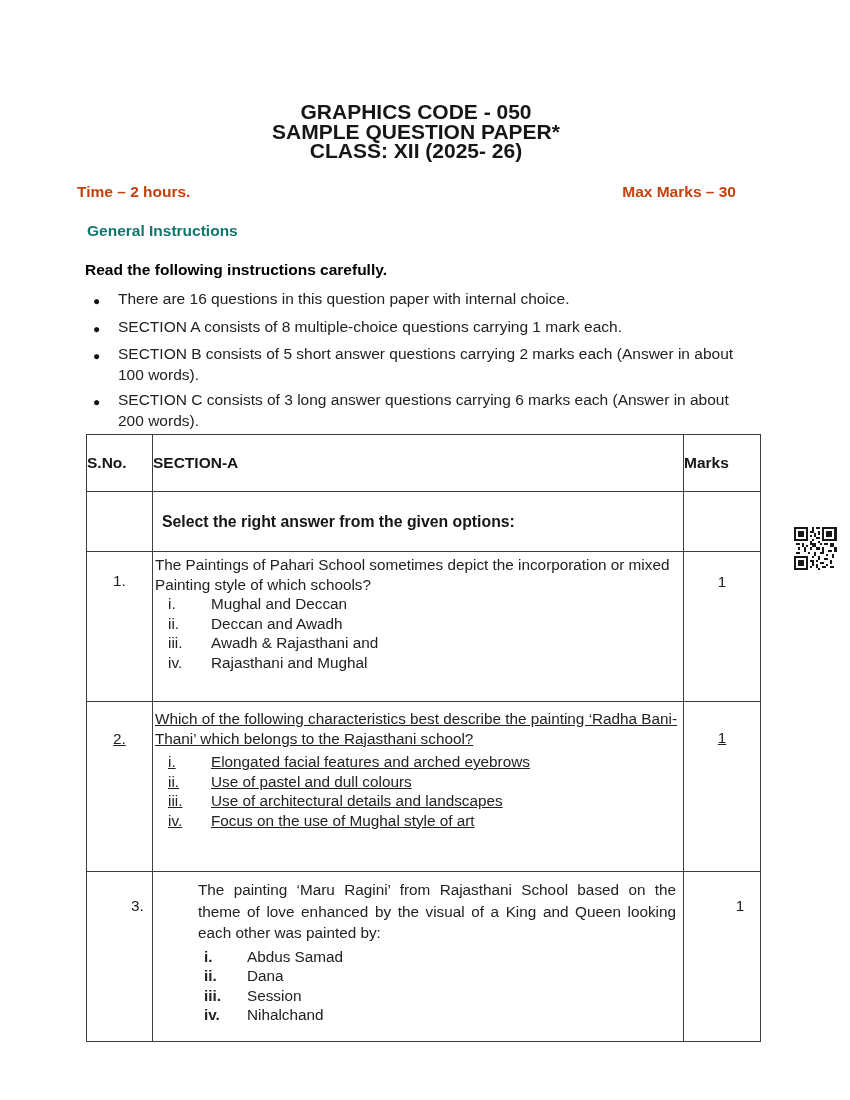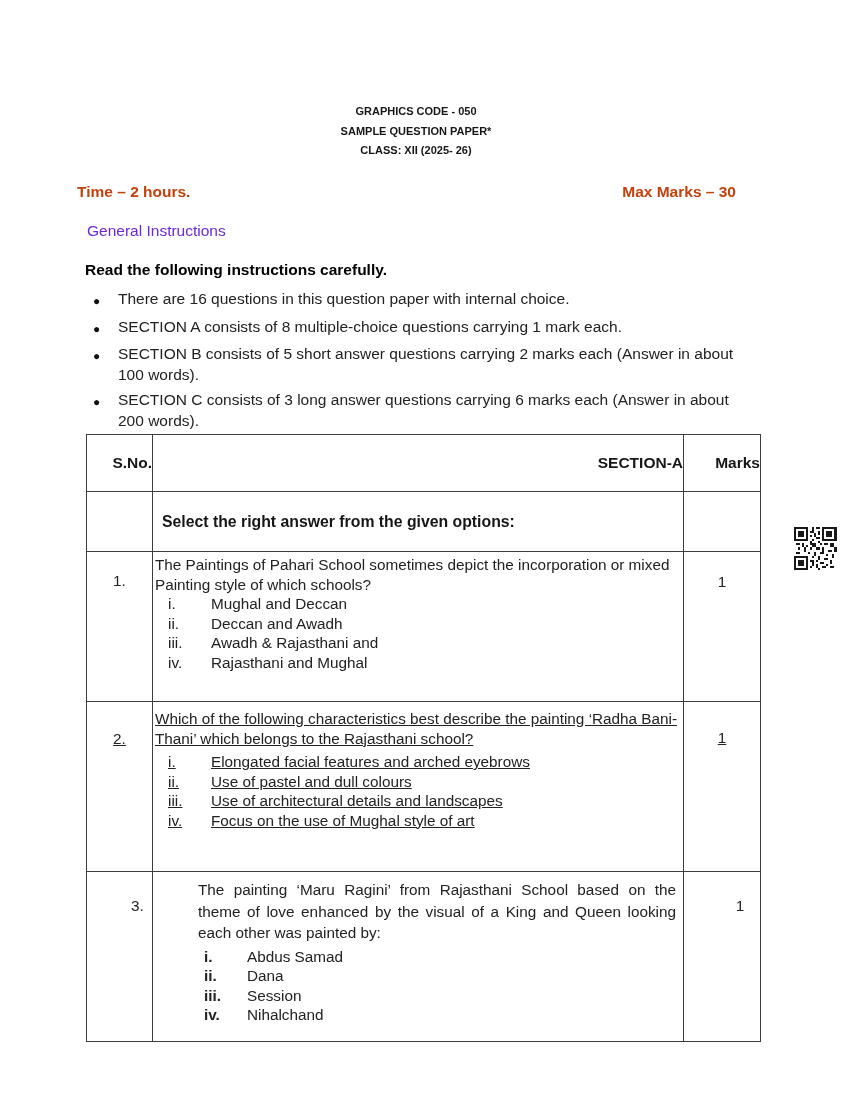--- a/index.html
+++ b/index.html
@@ -12,42 +12,42 @@
     color: #1f1f1f;
     overflow: hidden;
   }
 
   
   .doc-title {
     position: absolute;
     top: 102px; left: 10px; width: 812px;
     text-align: center;
     font-weight: bold;
-    font-size: 11px;
+    font-size: 21px;
     line-height: 19.5px;
     color: #161616;
   }
 
   
   .meta-row {
     position: absolute;
     top: 183px; left: 77px; width: 659px;
     display: flex;
     justify-content: space-between;
     font-weight: bold;
     font-size: 15.5px;
     color: #c2410c;
   }
 
   .gi-heading {
     position: absolute;
     top: 222px; left: 87px;
-    font-weight: normal;
-    font-size: 15.5px;
-    color: #6d28d9;
+    font-weight: bold;
+    font-size: 15.5px;
+    color: #0f766e;
   }
   .gi-sub {
     position: absolute;
     top: 261px; left: 85px;
     font-weight: bold;
     font-size: 15.5px;
     color: #000000;
   }
 
   
@@ -86,21 +86,21 @@
     padding: 0;
     overflow: hidden;
   }
   .c-sno  { width: 66px; }
   .c-main { width: 531px; }
   .c-marks{ width: 77px; }
 
   .head-row td {
     height: 56px;
     vertical-align: middle;
-    text-align: right;
+    text-align: left;
     font-weight: bold;
     font-size: 15.5px;
     color: #161616;
   }
   .select-row td { height: 59px; vertical-align: middle; }
   .select-cell {
     font-weight: bold;
     font-size: 15.8px;
     padding-left: 9px !important;
     color: #161616;

